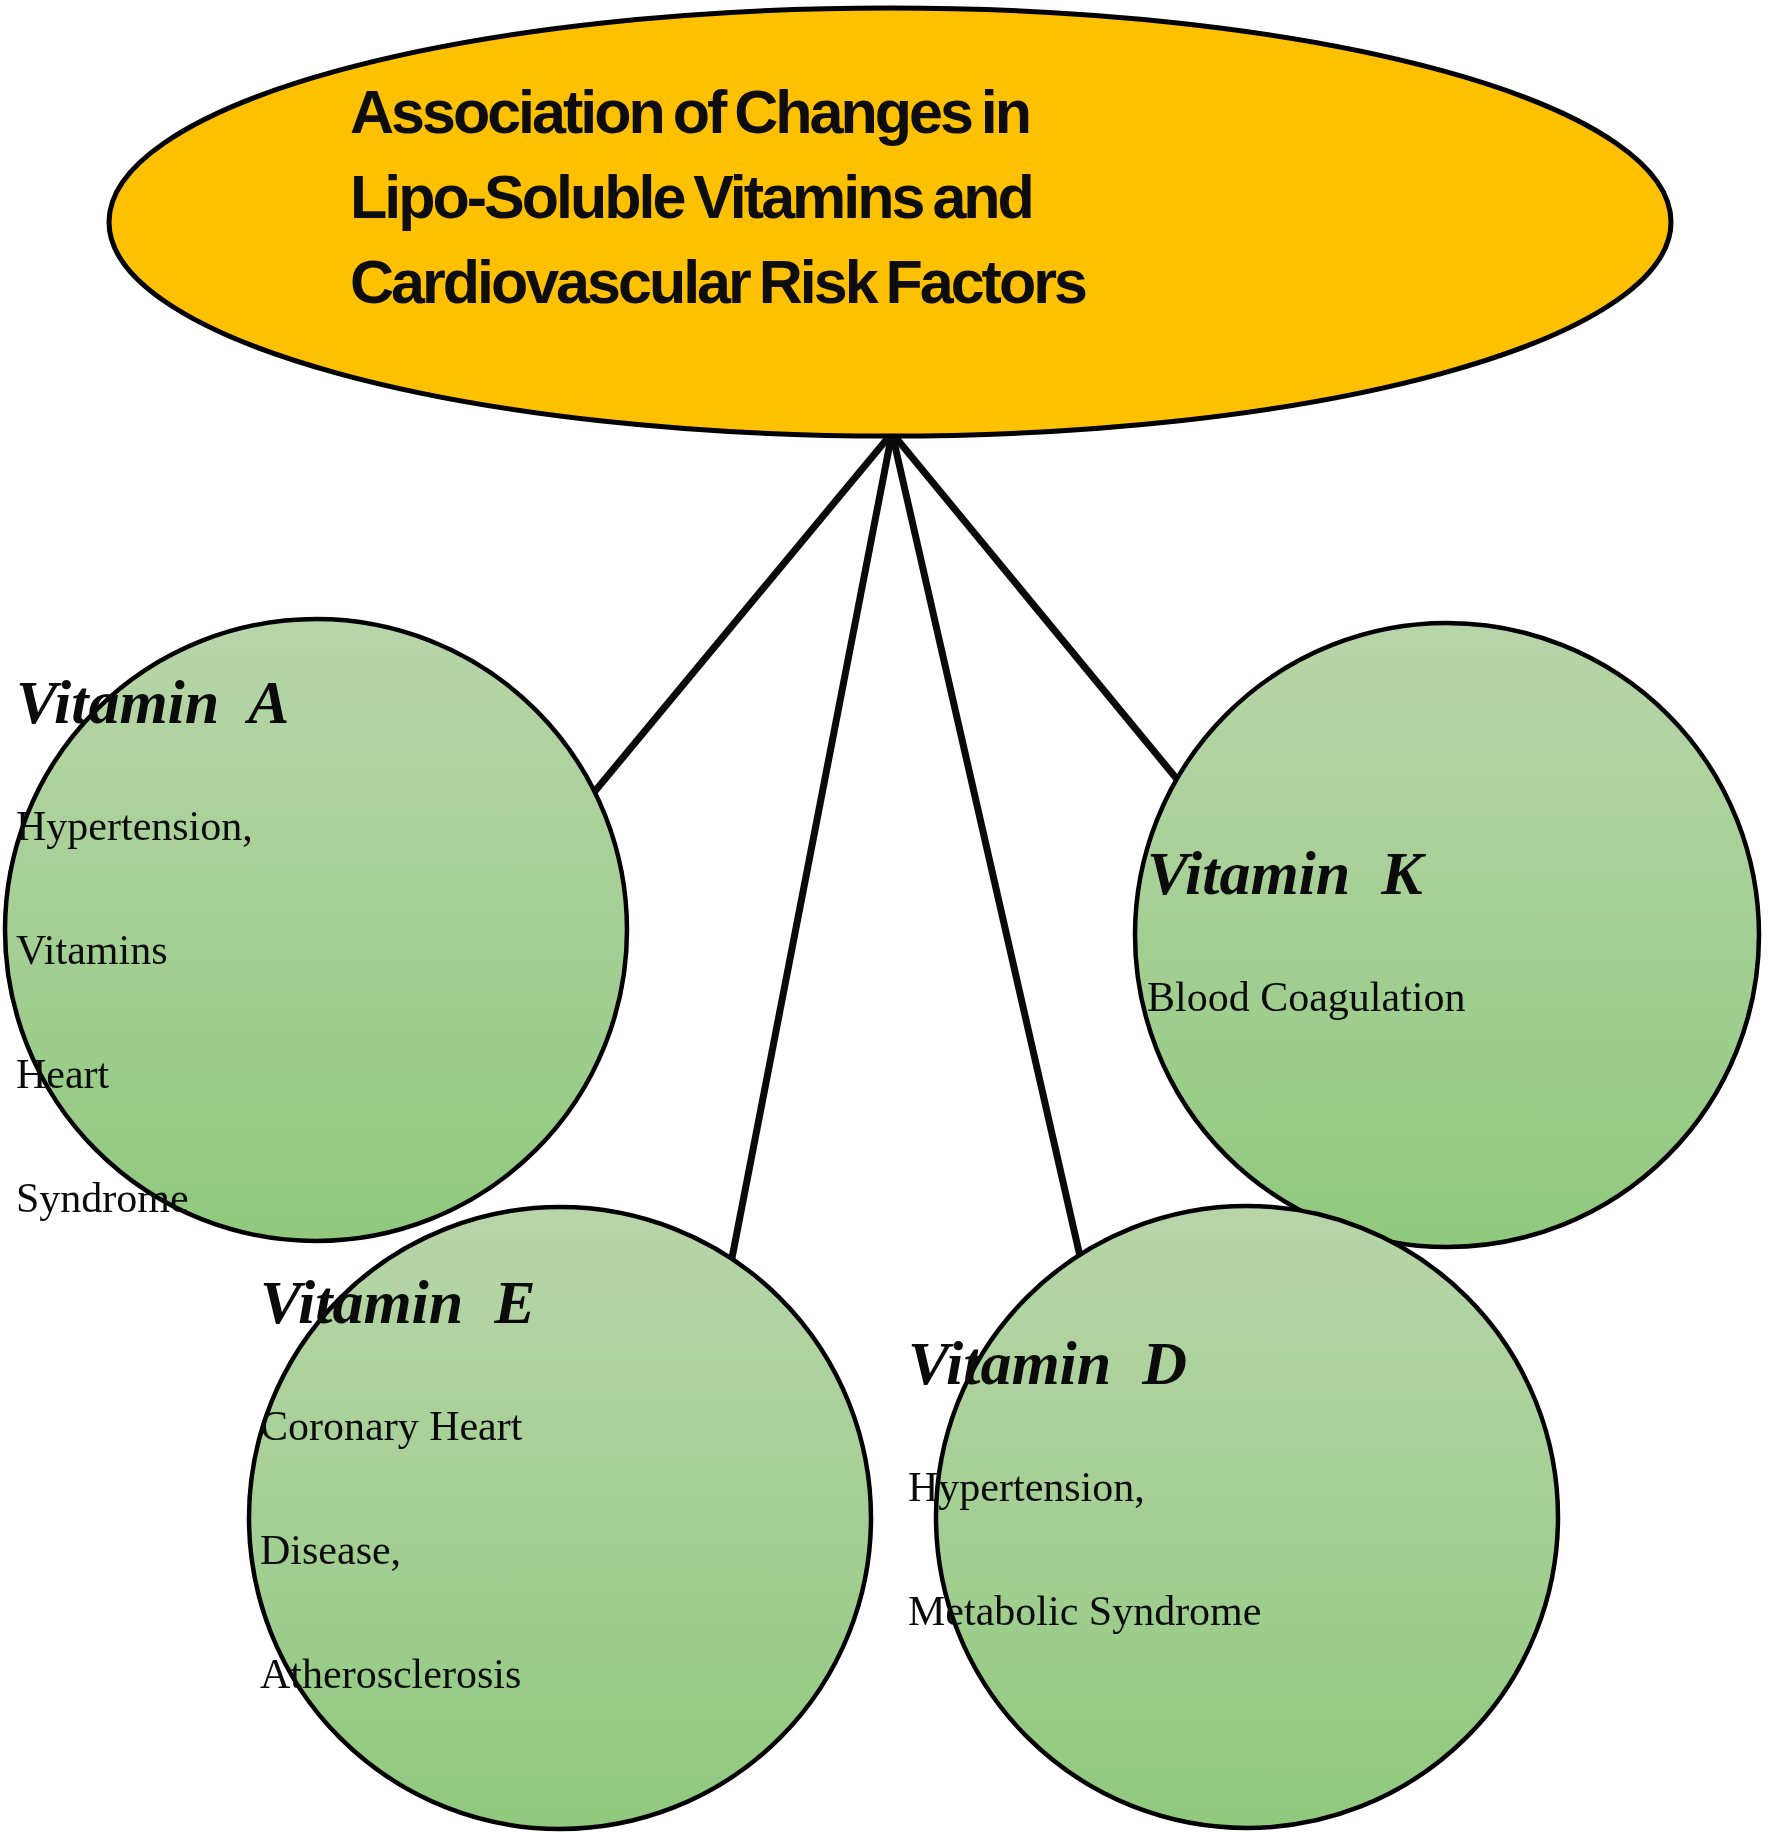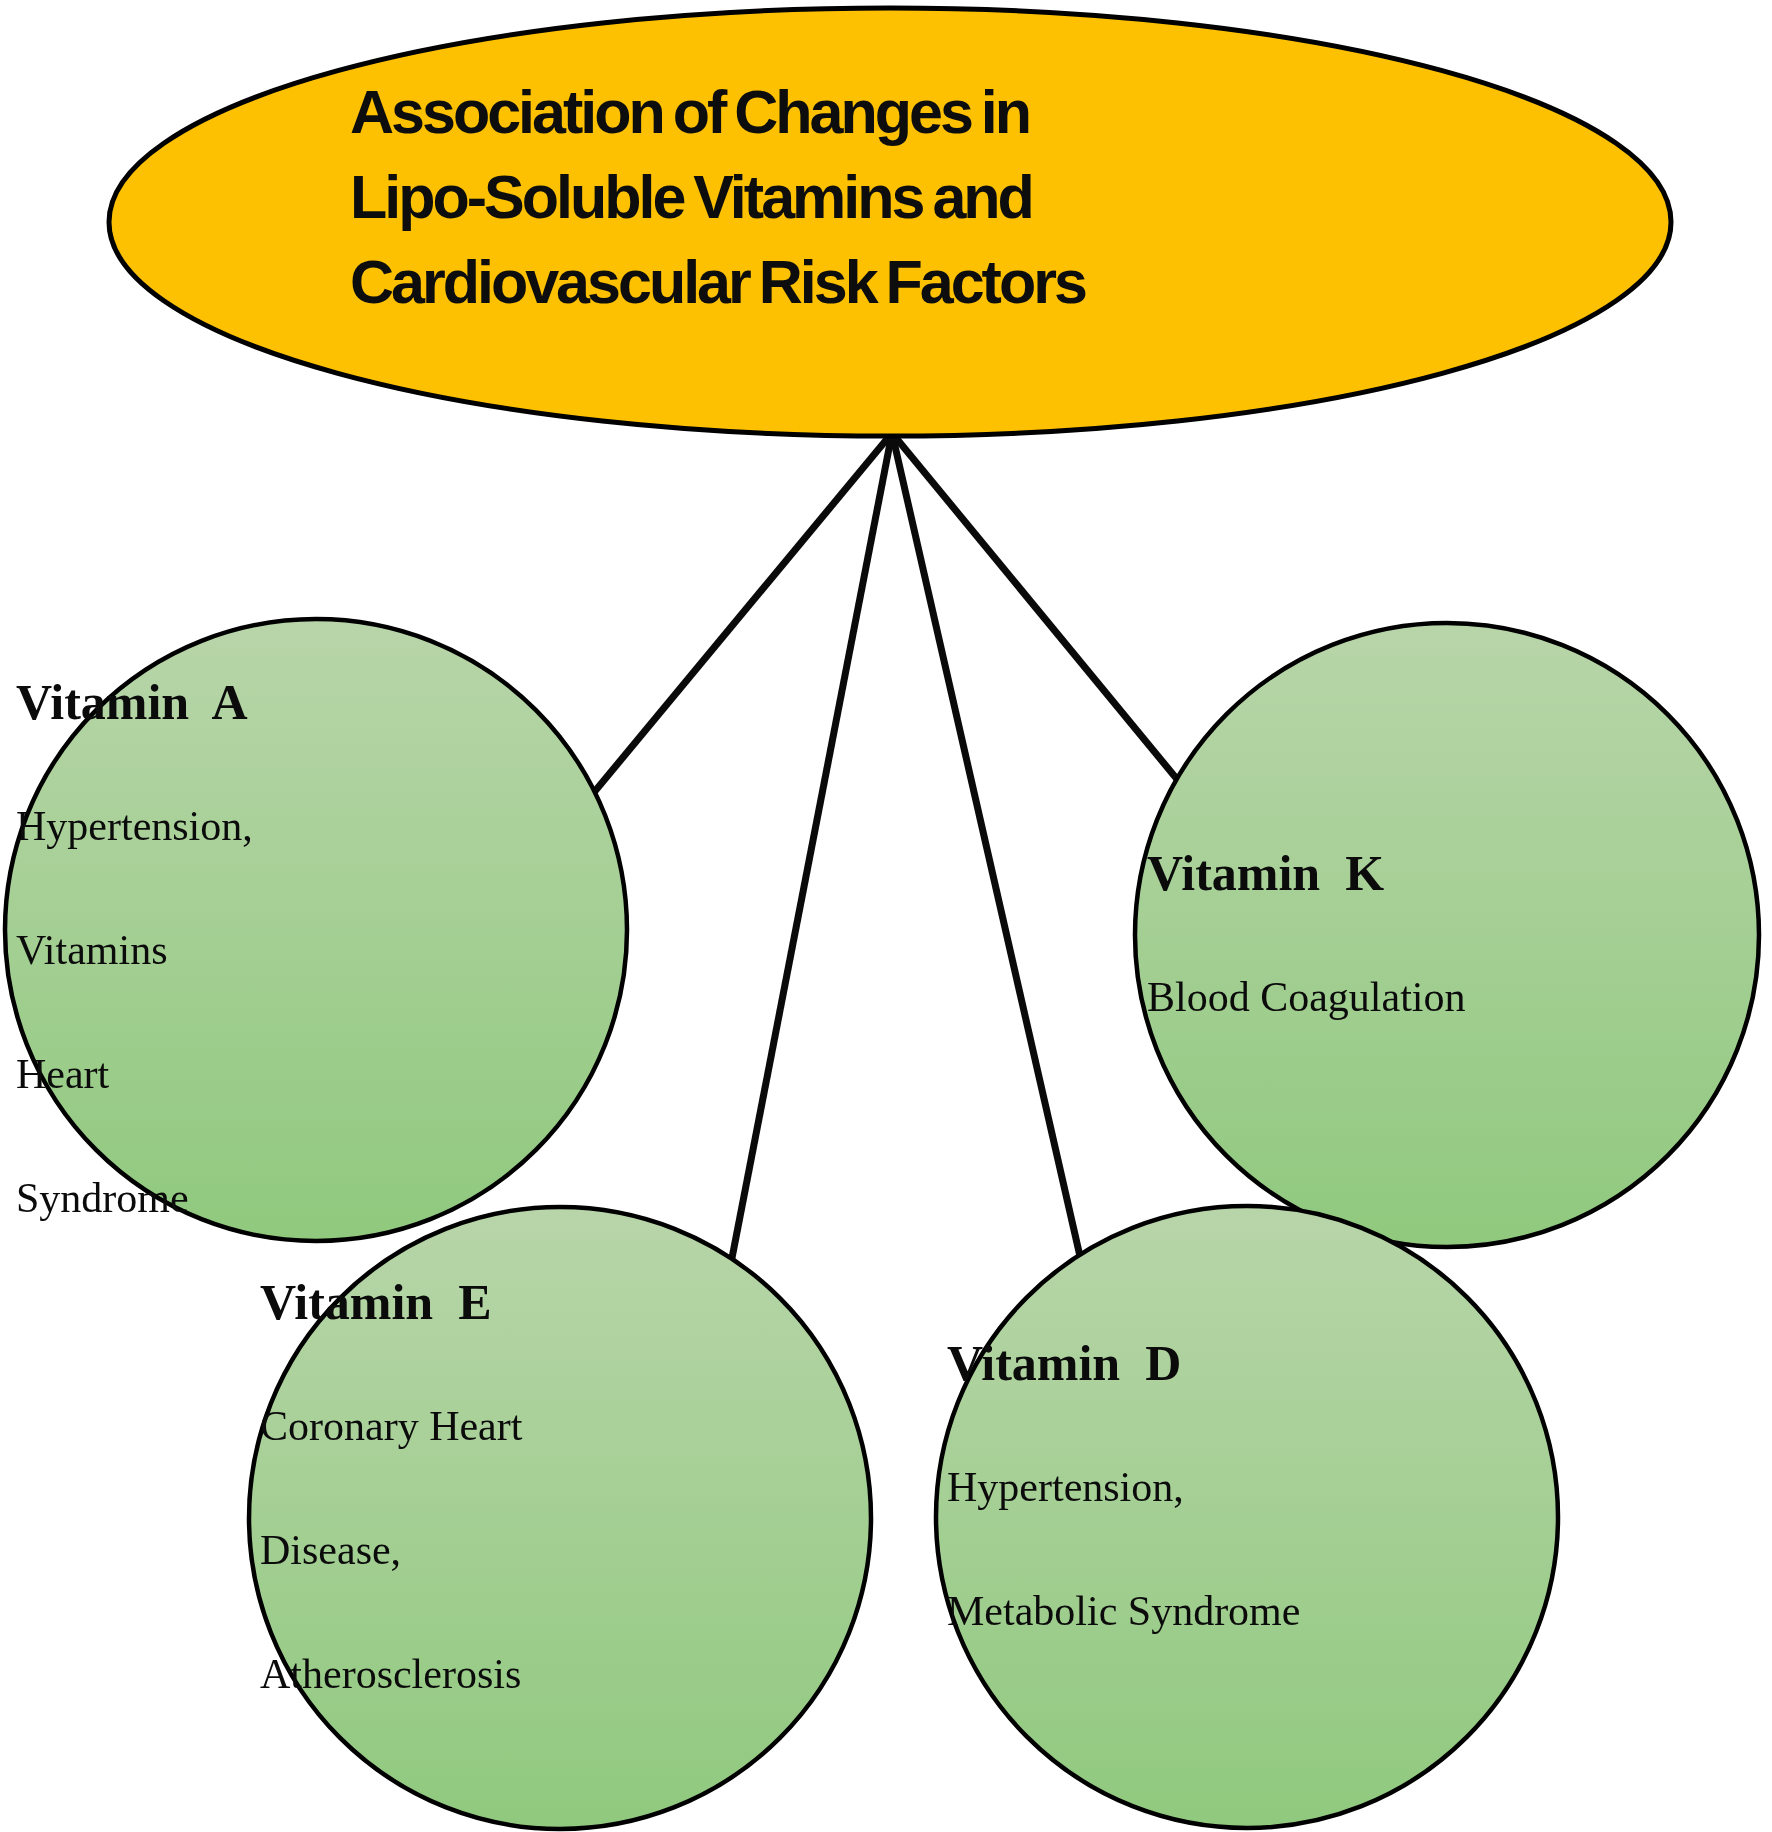--- a/index.html
+++ b/index.html
@@ -44,34 +44,35 @@
     font-weight: 700;
     font-size: 61px;
     line-height: 85px;
     letter-spacing: -3px;
     word-spacing: -4px;
     color: #0d0d0d;
   }
   .title-line { white-space: pre-wrap; }
   .node-title {
     font-weight: 700;
-    font-size: 50px;
+    font-size: 62px;
     line-height: 83px;
     white-space: pre-wrap;
+    font-style: italic;
   }
   .node-line {
     font-size: 42px;
     line-height: 83px;
     white-space: pre-wrap;
     margin-top: 41px;
   }
   .txt-a { left: 16px;  top: 630px;  width: 600px; height: 600px; padding-top: 40px; }
   .txt-k { left: 1147px; top: 655px; width: 600px; height: 560px; }
   .txt-e { left: 260px; top: 1218px; width: 600px; height: 600px; padding-bottom: 60px; }
-  .txt-d { left: 947px; top: 1217px; width: 600px; height: 600px; padding-bottom: 60px; }
+  .txt-d { left: 908px; top: 1217px; width: 600px; height: 600px; padding-bottom: 60px; }
 </style>
 </head>
 <body>
 
 <div class="stage">
 
   <svg class="shapes" viewBox="0 0 1772 1832" xmlns="http://www.w3.org/2000/svg">
     <defs>
       <linearGradient id="circleGrad" x1="0" y1="0" x2="0" y2="1">
         <stop offset="0" stop-color="#B8D5A9"></stop>

